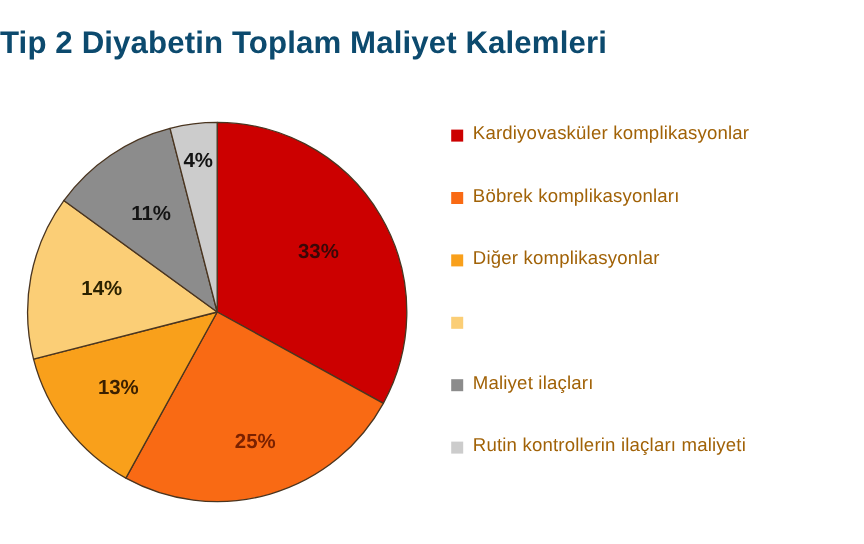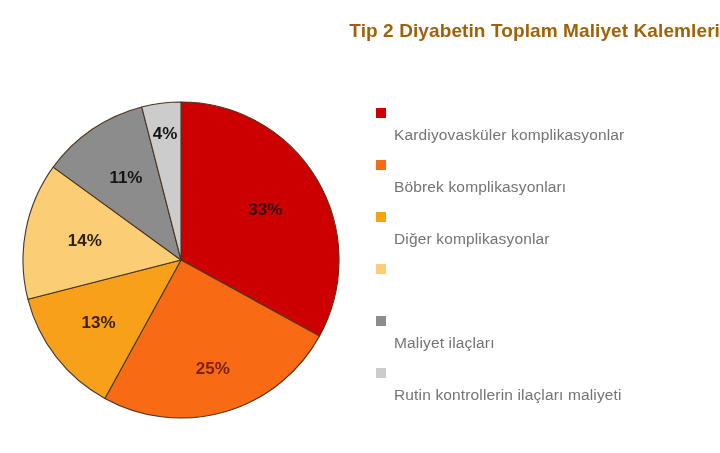--- a/index.html
+++ b/index.html
@@ -20,24 +20,24 @@
     position: absolute;
     inset: 0;
   }
 
   
   #chart-title {
     position: absolute;
     left: 0;
     top: 20px;
     width: 720px;
-    text-align: right;
-    font-size: 19px;
+    text-align: left;
+    font-size: 26px;
     font-weight: bold;
-    color: #a16207;
+    color: #0c4a6e;
     letter-spacing: 0.1px;
     white-space: nowrap;
   }
 
   
   #pie-wrap {
     position: absolute;
     left: 22px;
     top: 101px;
     width: 318px;
@@ -79,26 +79,25 @@
   .legend-swatch {
     width: 10px;
     height: 10px;
     flex: 0 0 10px;
     margin-top: 8px;
     margin-right: 8px;
     border: 0;
   }
   .legend-label {
     font-size: 15.5px;
-    color: #737373;
+    color: #a16207;
     line-height: 1.2;
     white-space: nowrap;
     letter-spacing: 0.15px;
     padding-top: 3px;
-    margin-top: 23px;
   }
 </style>
 </head>
 <body>
 
 <div id="chart-root">
 
   <div id="chart-title">Tip 2 Diyabetin Toplam Maliyet Kalemleri</div>
 
   <div id="pie-wrap">

